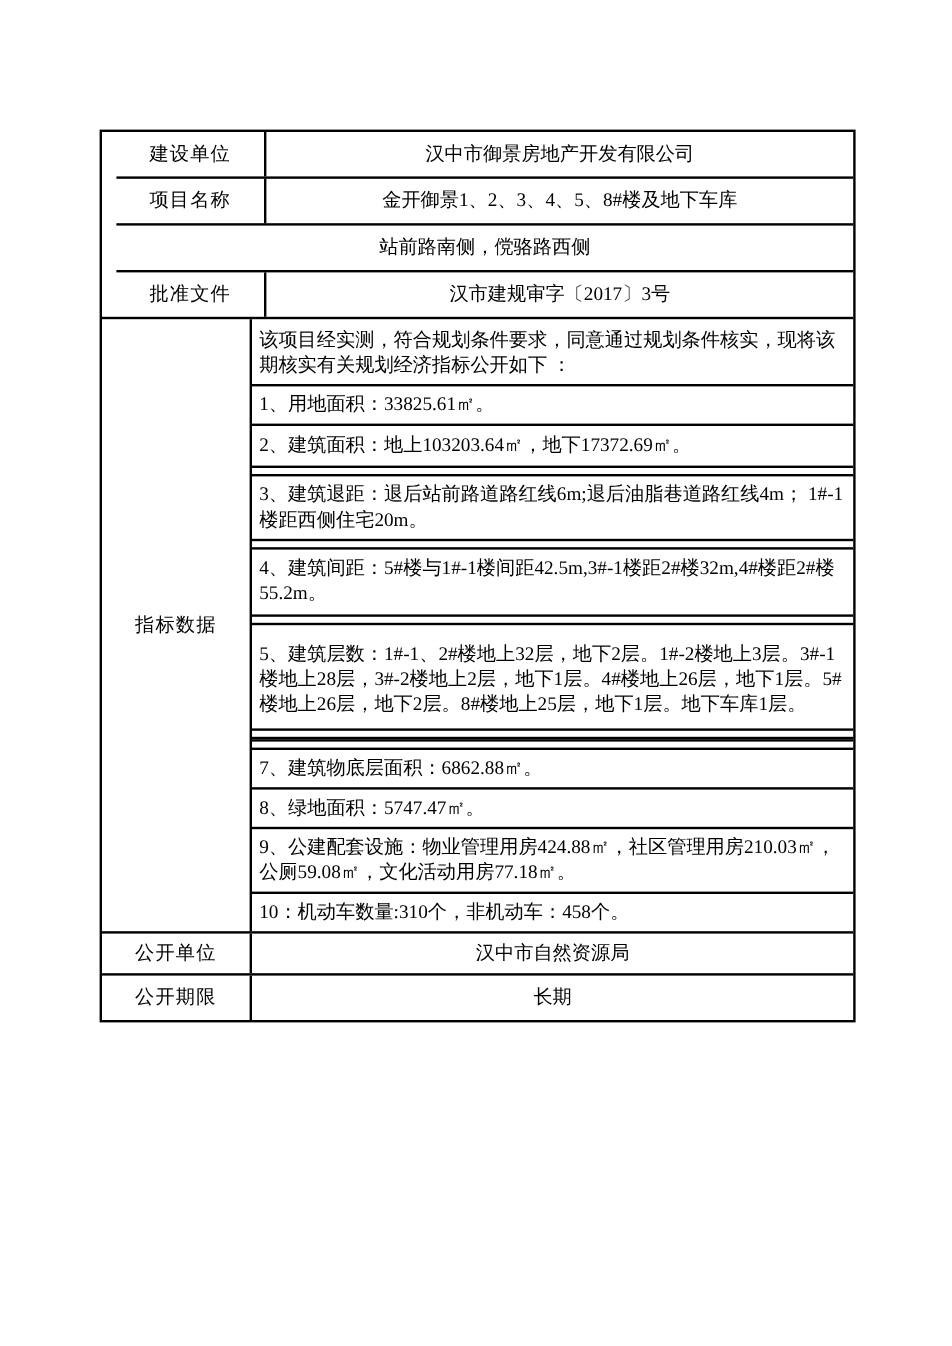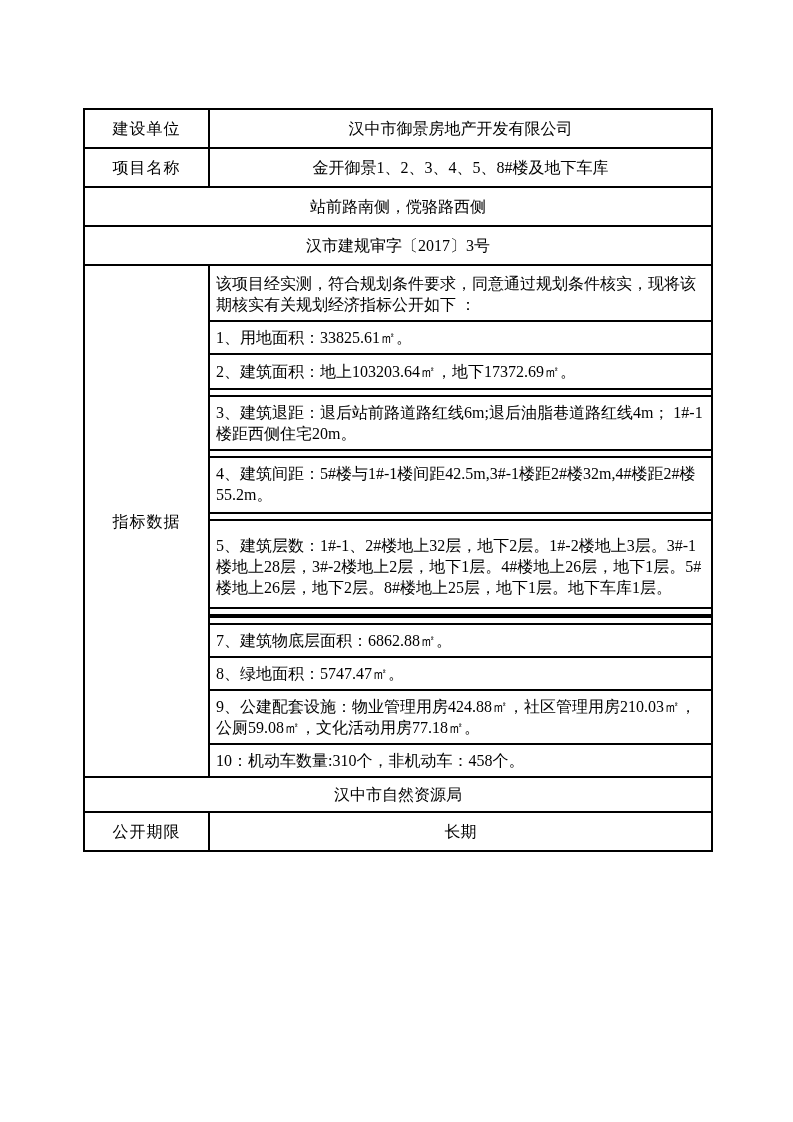--- a/index.html
+++ b/index.html
@@ -47,21 +47,21 @@
   }
   .cell-value {
     flex: 1 1 auto;
     display: flex;
     align-items: center;
     justify-content: center;
     text-align: center;
     padding: 2px 6px;
     box-sizing: border-box;
   }
-  .r-top    { height: 37px; }
+  .r-top    { height: 37px; margin-left: 12px; }
   .r-pub    { height: 33px; }
   .r-period { height: 37px; }
 
   
   .ind-col {
     flex: 1 1 auto;
     display: flex;
     flex-direction: column;
     box-sizing: border-box;
   }
@@ -101,20 +101,21 @@
     <div class="t-row r-top">
       <div class="cell-label">项目名称</div>
       <div class="cell-value">金开御景1、2、3、4、5、8#楼及地下车库</div>
     </div>
 
     <div class="t-row r-top">
       <div class="cell-value">站前路南侧，傥骆路西侧</div>
     </div>
 
     <div class="t-row r-top">
+      <div class="cell-label">批准文件</div>
       <div class="cell-value">汉市建规审字〔2017〕3号</div>
     </div>
 
     <div class="t-row">
       <div class="cell-label">指标数据</div>
       <div class="ind-col">
         <div class="ind-item it-intro">该项目经实测，符合规划条件要求，同意通过规划条件核实，现将该期核实有关规划经济指标公开如下 ：</div>
         <div class="sep-s"></div>
         <div class="ind-item it-1">1、用地面积：33825.61㎡。</div>
         <div class="sep-s"></div>
@@ -131,20 +132,21 @@
         <div class="sep-s"></div>
         <div class="ind-item it-8">8、绿地面积：5747.47㎡。</div>
         <div class="sep-s"></div>
         <div class="ind-item it-9">9、公建配套设施：物业管理用房424.88㎡，社区管理用房210.03㎡，公厕59.08㎡，文化活动用房77.18㎡。</div>
         <div class="sep-s"></div>
         <div class="ind-item it-10">10：机动车数量:310个，非机动车：458个。</div>
       </div>
     </div>
 
     <div class="t-row r-pub">
+      <div class="cell-label">公开单位</div>
       <div class="cell-value">汉中市自然资源局</div>
     </div>
 
     <div class="t-row r-period">
       <div class="cell-label">公开期限</div>
       <div class="cell-value">长期</div>
     </div>
 
   </div>
 </div>

